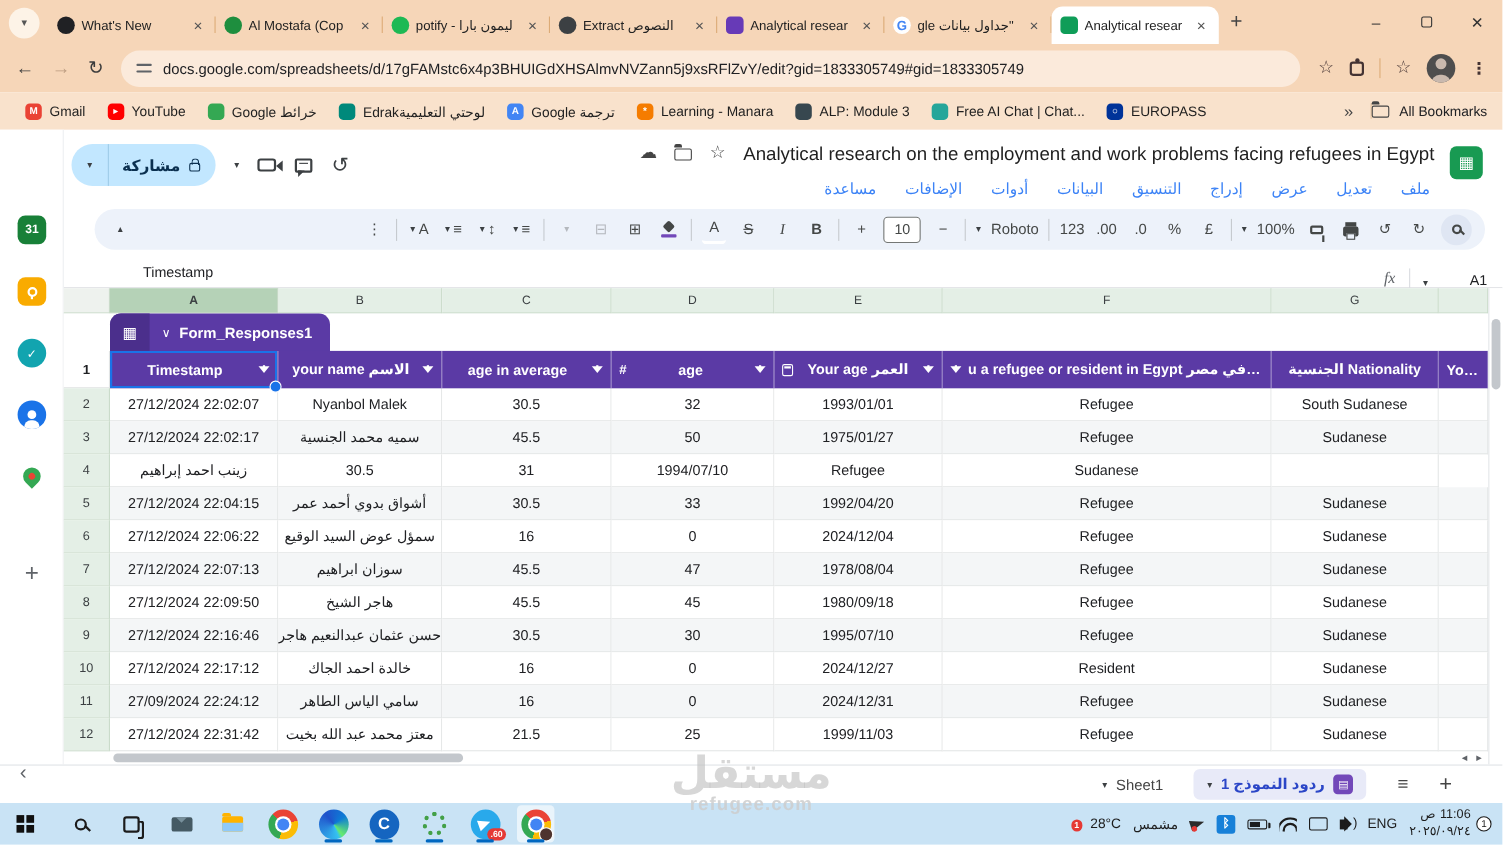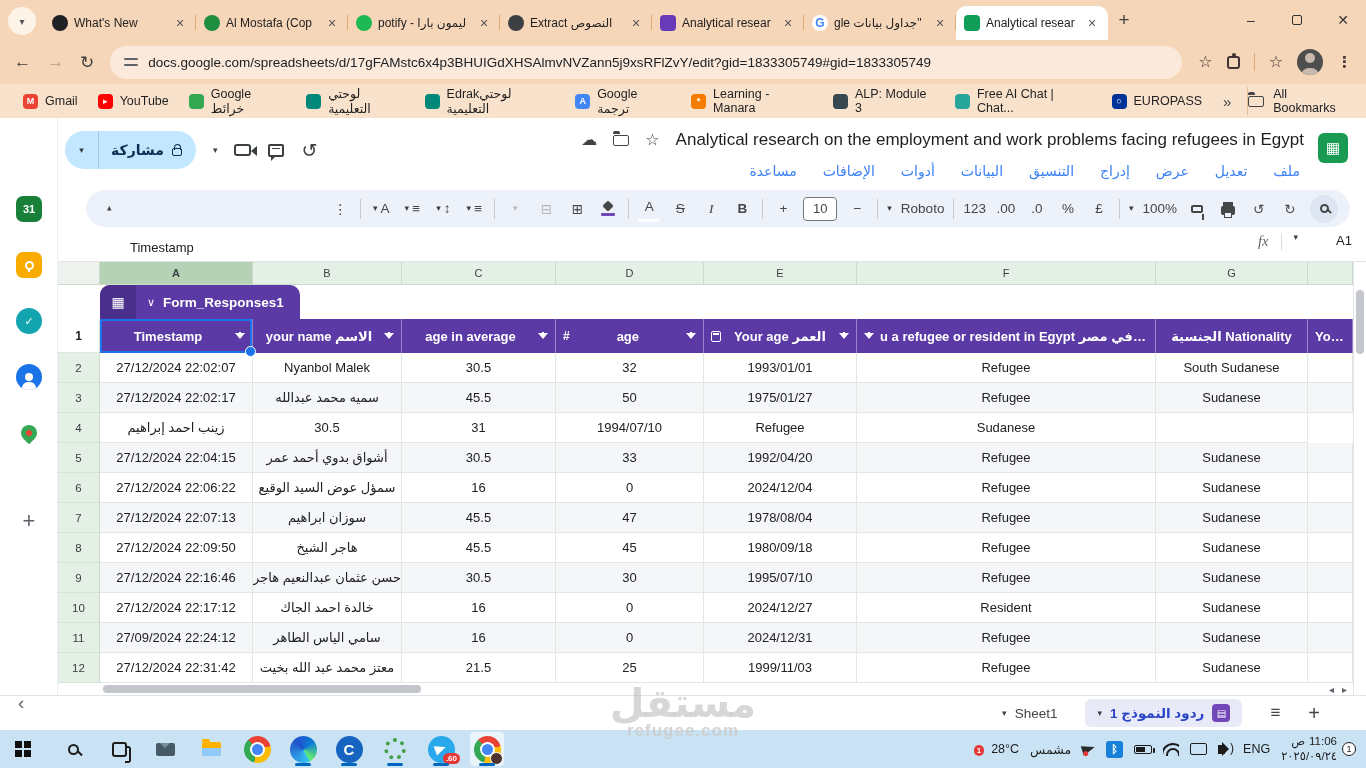--- a/index.html
+++ b/index.html
@@ -93,21 +93,21 @@
 #searchbtn{width:28px;height:28px;border-radius:50%;background:#dfe6f3;display:flex;align-items:center;justify-content:center}
 .printer{width:14px;height:9px;background:#444746;border-radius:2px;position:relative;margin-top:3px}
 .printer::before{content:"";position:absolute;top:-4px;left:2px;right:2px;height:4px;background:#444746}
 .printer::after{content:"";position:absolute;bottom:-3px;left:3px;right:3px;height:4px;background:#edf2fa;border:1px solid #444746}
 .roller{width:12px;height:8px;border:2px solid #444746;border-radius:2px;position:relative}
 .roller::after{content:"";position:absolute;right:-3px;top:7px;width:2px;height:6px;background:#444746}
 
 
 #fbar{position:absolute;top:233px;left:0;right:0;height:29px;background:#fff;border-bottom:1px solid #e1e3e6}
 #fvalue{position:absolute;left:130px;top:7px;font-size:13px}
-#fright{position:absolute;right:14px;top:0;height:29px;display:flex;align-items:flex-start;gap:12px;color:#5f6368}
+#fright{position:absolute;right:14px;top:0;height:29px;display:flex;align-items:flex-end;gap:12px;color:#5f6368}
 #fxlab{font-style:italic;font-family:"Liberation Serif",serif;font-size:14.5px}
 #namebox{font-size:13px;color:#202124;margin-left:26px}
 
 
 #sidepanel{position:absolute;left:0;top:118px;width:58px;height:577px;background:#fff;border-right:1px solid #edeff2}
 .spic{position:absolute;left:16px;width:26px;height:26px;border-radius:7px;display:flex;align-items:center;justify-content:center;color:#fff;font-size:11px;font-weight:bold}
 .sp-calendar{top:78px;background:#188038}
 .sp-keep{top:134px;background:#f9ab00;position:absolute}
 .bulb{width:9px;height:9px;border:2px solid #fff;border-radius:50%;position:relative}
 .bulb::after{content:"";position:absolute;left:1.5px;bottom:-4px;width:2px;height:3px;background:#fff}
@@ -292,24 +292,20 @@
       <div class="bm">
         <span class="bmic" style="background: rgb(255, 0, 0);">▸</span>
         <span>YouTube</span>
       </div>
       <div class="bm">
         <span class="bmic" style="background: rgb(52, 168, 83);"></span>
         <span>Google خرائط</span>
       </div>
       <div class="bm">
         <span class="bmic" style="background: rgb(0, 137, 123);"></span>
-        <span>لوحتي التعليمية</span>
-      </div>
-      <div class="bm">
-        <span class="bmic" style="background: rgb(0, 137, 123);"></span>
         <span>Edrakلوحتي التعليمية</span>
       </div>
       <div class="bm">
         <span class="bmic" style="background: rgb(66, 133, 244);">A</span>
         <span>Google ترجمة</span>
       </div>
       <div class="bm">
         <span class="bmic" style="background: rgb(245, 124, 0);">*</span>
         <span>Learning - Manara</span>
       </div>
@@ -513,21 +509,21 @@
         <div class="dc" dir="auto">30.5</div>
         <div class="dc" dir="auto">32</div>
         <div class="dc" dir="auto">1993/01/01</div>
         <div class="dc" dir="auto">Refugee</div>
         <div class="dc" dir="auto">South Sudanese</div>
         <div class="dc" dir="auto"></div>
       </div>
       <div class="grow band">
         <div class="rg">3</div>
         <div class="dc" dir="auto">27/12/2024 22:02:17</div>
-        <div class="dc" dir="auto">سميه محمد عبدالله</div>
+        <div class="dc" dir="auto">سميه محمد الجنسية</div>
         <div class="dc" dir="auto">45.5</div>
         <div class="dc" dir="auto">50</div>
         <div class="dc" dir="auto">1975/01/27</div>
         <div class="dc" dir="auto">Refugee</div>
         <div class="dc" dir="auto">Sudanese</div>
         <div class="dc" dir="auto"></div>
       </div>
       <div class="grow">
         <div class="rg">4</div>
         <div class="dc" dir="auto">زينب احمد إبراهيم</div>

